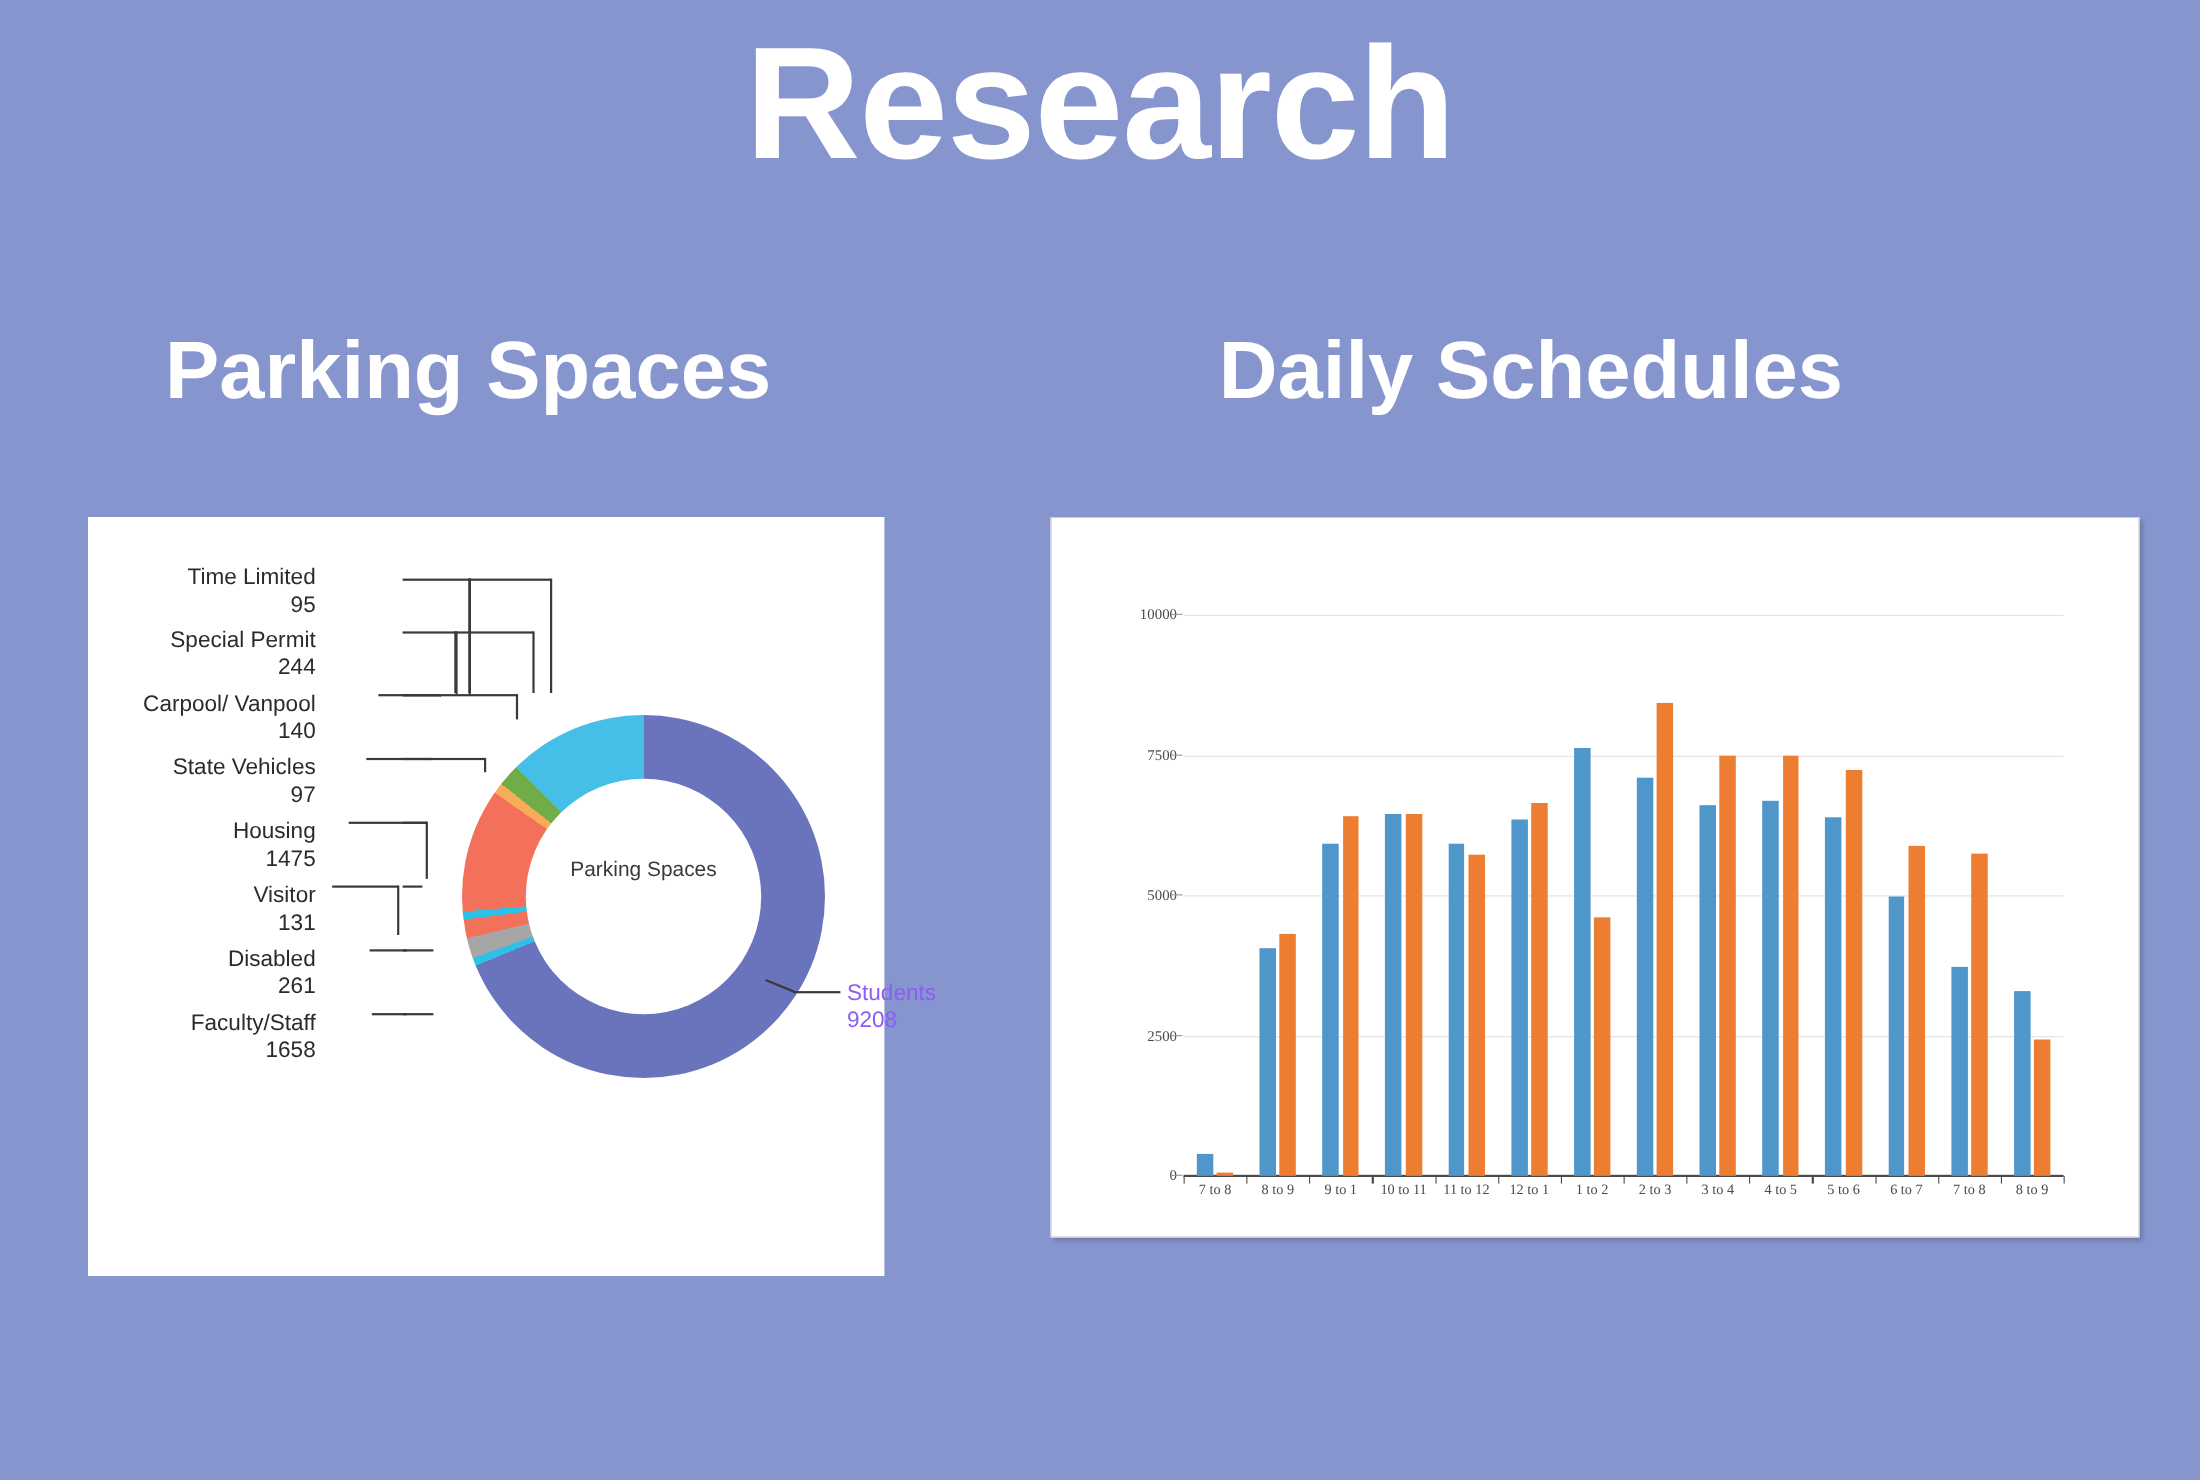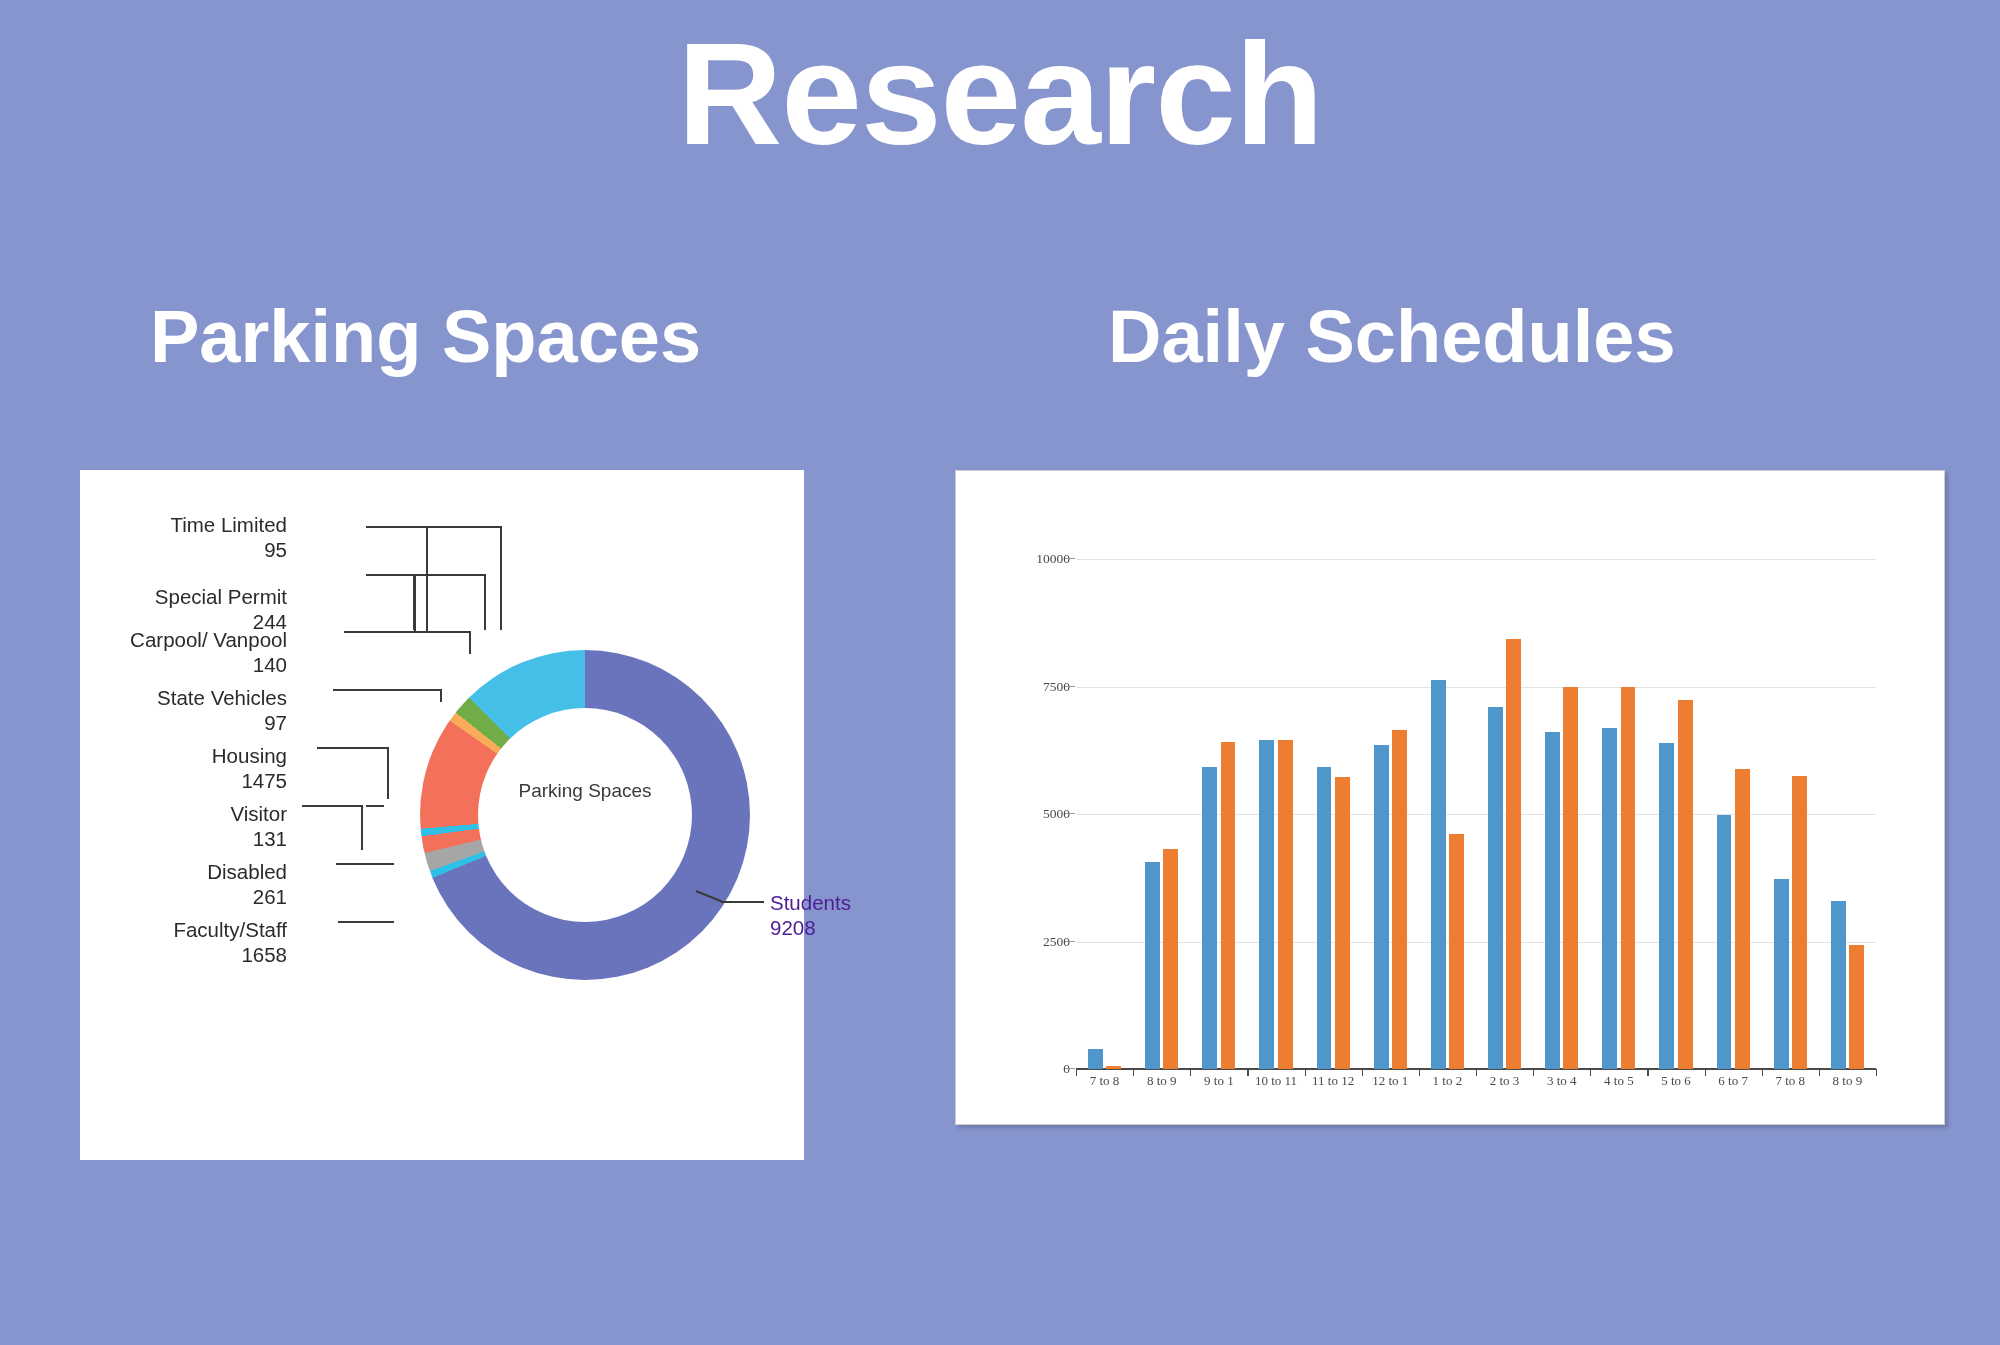--- a/index.html
+++ b/index.html
@@ -57,21 +57,21 @@
     font-size:20.5px; color:#2b2b2b; line-height:1.22;
     font-family:"Liberation Sans", sans-serif;
   }
   .cb-label .v{ display:block; }
   .leader{ position:absolute; background:#3a3a3a; }
   .leader.h{ height:1.6px; }
   .leader.v{ width:1.6px; }
 
   .right-label{
     position:absolute; white-space:nowrap; text-align:left;
-    font-size:20.5px; color:#4c1d95; line-height:1.22;
+    font-size:20.5px; color:#8b5cf6; line-height:1.22;
     font-family:"Liberation Sans", sans-serif;
   }
 
   
   .bar-title{
     position:absolute; left:0; top:22px; width:990px; text-align:center;
     font-size:21px; color:#3f3f3f; font-weight:400;
     font-family:"Liberation Serif", serif;
   }
   .plot{
@@ -117,21 +117,21 @@
 
 <div class="panel-title" id="title-left">Parking Spaces</div>
 <div class="panel-title" id="title-right">Daily Schedules</div>
 
 <div class="card" id="card-left">
 
   <div class="cb-label" style="right:517px; top:42px;">
     <span>Time Limited</span>
     <span class="v">95</span>
   </div>
-  <div class="cb-label" style="right:517px; top:114px;">
+  <div class="cb-label" style="right:517px; top:99px;">
     <span>Special Permit</span>
     <span class="v">244</span>
   </div>
   <div class="cb-label" style="right:517px; top:157px;">
     <span>Carpool/ Vanpool</span>
     <span class="v">140</span>
   </div>
   <div class="cb-label" style="right:517px; top:215px;">
     <span>State Vehicles</span>
     <span class="v">97</span>

